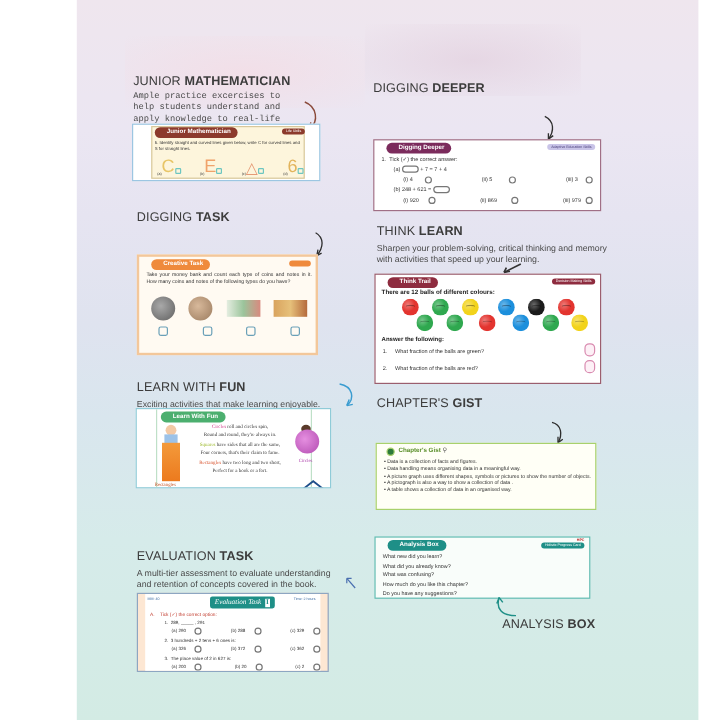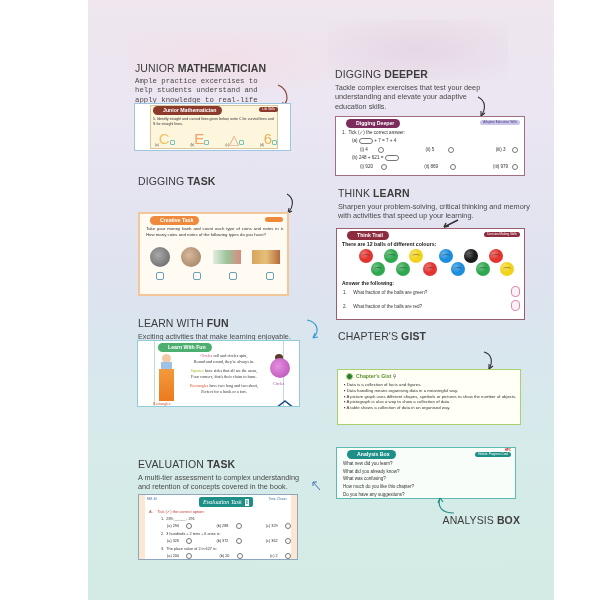--- a/index.html
+++ b/index.html
@@ -1,23 +1,22 @@
 <!DOCTYPE html>
 <html><head>
 <meta charset="utf-8">
 <style>
   * { box-sizing: border-box; margin: 0; padding: 0; }
   html, body { width: 600px; height: 600px; background: #ffffff; overflow: hidden; }
   body { font-family: "Liberation Sans", sans-serif; color: #3a3a3a; position: relative; }
 
   .page {
-    position: absolute; left: 64px; top: 0; width: 466px; height: 600px;
+    position: absolute; left: 64px; top: 0; width: 518px; height: 600px;
     background: linear-gradient(180deg, #efe6ee 0%, #ebe6f2 18%, #e6e4f1 30%, #dfe3ef 45%, #d9e6ee 58%, #d6ebea 75%, #d3ebe4 100%);
     overflow: hidden;
-    margin-left: 24px;
   }
   .wash1 { position: absolute; left: 40px; top: 30px; width: 200px; height: 60px; background: radial-gradient(ellipse at center, rgba(244,220,228,0.7), rgba(244,220,228,0)); }
   .wash2 { position: absolute; left: 240px; top: 20px; width: 180px; height: 60px; background: radial-gradient(ellipse at center, rgba(225,205,220,0.6), rgba(225,205,220,0)); }
 
   .section { position: absolute; }
   .title { font-size: 10.5px; letter-spacing: 0.1px; color: #3c3c3c; line-height: 13px; }
   .title b { font-weight: 700; }
   .desc { font-size: 7.3px; line-height: 9.4px; color: #4a4a4a; margin-top: 2px; }
   .right-align { text-align: right; }
 
@@ -73,21 +72,20 @@
       <div style="display:flex; align-items:flex-end;">
           <span style="font-size:3px;">(d)</span>
           <span style="font-size:15px; color:#e2b45c;">6</span>
           <span style="display:inline-block;width:5px;height:5px;border:0.6px solid #6ec6c0;border-radius:1px;margin-bottom:2px;"></span>
         </div>
     </div>
   </div>
 
   <div class="section" style="left:247px; top:68px; width:200px;">
     <div class="title"><span>DIGGING </span><b>DEEPER</b></div>
-    <div class="desc" style="width:158px;">Tackle complex exercises that test your deep understanding and elevate your adaptive education skills.</div>
   </div>
   <svg class="arrow" style="left:388px; top:95px;" width="14" height="24">
       <path d="M2 2 C10 6,10 14,5 21" stroke="#2e2e2e" stroke-width="1.1" fill="none"></path>
       <path d="M5 21 l0 -5 M5 21 l4 -3" stroke="#2e2e2e" stroke-width="1.1"></path>
     </svg>
   <div class="card" style="left:247px; top:116px; width:190px; height:60px; border:1.4px solid #a06f86;">
     <div class="tag" style="background:#7b2b5c;">Digging Deeper</div>
     <div class="skill-pill" style="background:#c9c4e8; color:#4a3f7a;">Adaptive Education Skills</div>
     <div class="small" style="position:absolute; left:6px; top:13px;"><span>1.</span>&nbsp;&nbsp;<span>Tick (✓) the correct answer:</span></div>
     <div class="small" style="position:absolute; left:16px; top:21px;"><span>(a)</span> <span style="display:inline-block;width:14px;height:6px;border:0.6px solid #777;border-radius:3px;vertical-align:middle;"></span> <span>+ 7 = 7 + 4</span></div>
@@ -225,21 +223,21 @@
   <svg class="arrow" style="left:346px; top:495px;" width="22" height="22">
       <path d="M20 18 C8 18,3 12,6 3" stroke="#1e8f87" stroke-width="1.2" fill="none"></path>
       <path d="M6 3 l-2 5 M6 3 l3 4" stroke="#1e8f87" stroke-width="1.2"></path>
     </svg>
   <div class="section right-align" style="left:268px; top:514px; width:164px;">
     <div class="title"><span>ANALYSIS </span><b>BOX</b></div>
   </div>
 
   <div class="section" style="left:50px; top:458px; width:200px;">
     <div class="title"><span>EVALUATION </span><b>TASK</b></div>
-    <div class="desc" style="width:166px;">A multi-tier assessment to complex understanding and retention of concepts covered in the book.</div>
+    <div class="desc" style="width:166px;">A multi-tier assessment to evaluate understanding and retention of concepts covered in the book.</div>
   </div>
   <svg class="arrow" style="left:222px; top:478px;" width="12" height="14">
       <path d="M10 12 L3 4" stroke="#4a6fb0" stroke-width="1"></path>
       <path d="M3 4 l4 0 M3 4 l0 4" stroke="#4a6fb0" stroke-width="1"></path>
     </svg>
   <div class="card" style="left:50px; top:494px; width:160px; height:66px; border:1.4px solid #8da6c2; background:#fde7d3;">
     <div style="position:absolute; left:6px; top:0; width:146px; height:66px; background:#fff;"></div>
     <div style="position:absolute; left:8px; top:2px; font-size:3px; color:#3a6aa0;">MM: 40</div>
     <div style="position:absolute; left:60px; top:2px; height:10px; padding:0 4px; background:#1e8f87; color:#fff; font-size:6px; font-style:italic; font-family:'Liberation Serif',serif; line-height:10px; border-radius:2px;"><span>Evaluation Task</span>&nbsp;&nbsp;<span style="display:inline-block; background:#fff; color:#1e8f87; font-style:normal; font-weight:700; padding:0 1px; line-height:7px;">I</span></div>
     <div style="position:absolute; right:10px; top:2px; font-size:3px; color:#3a6aa0;">Time: 2 hours</div>

